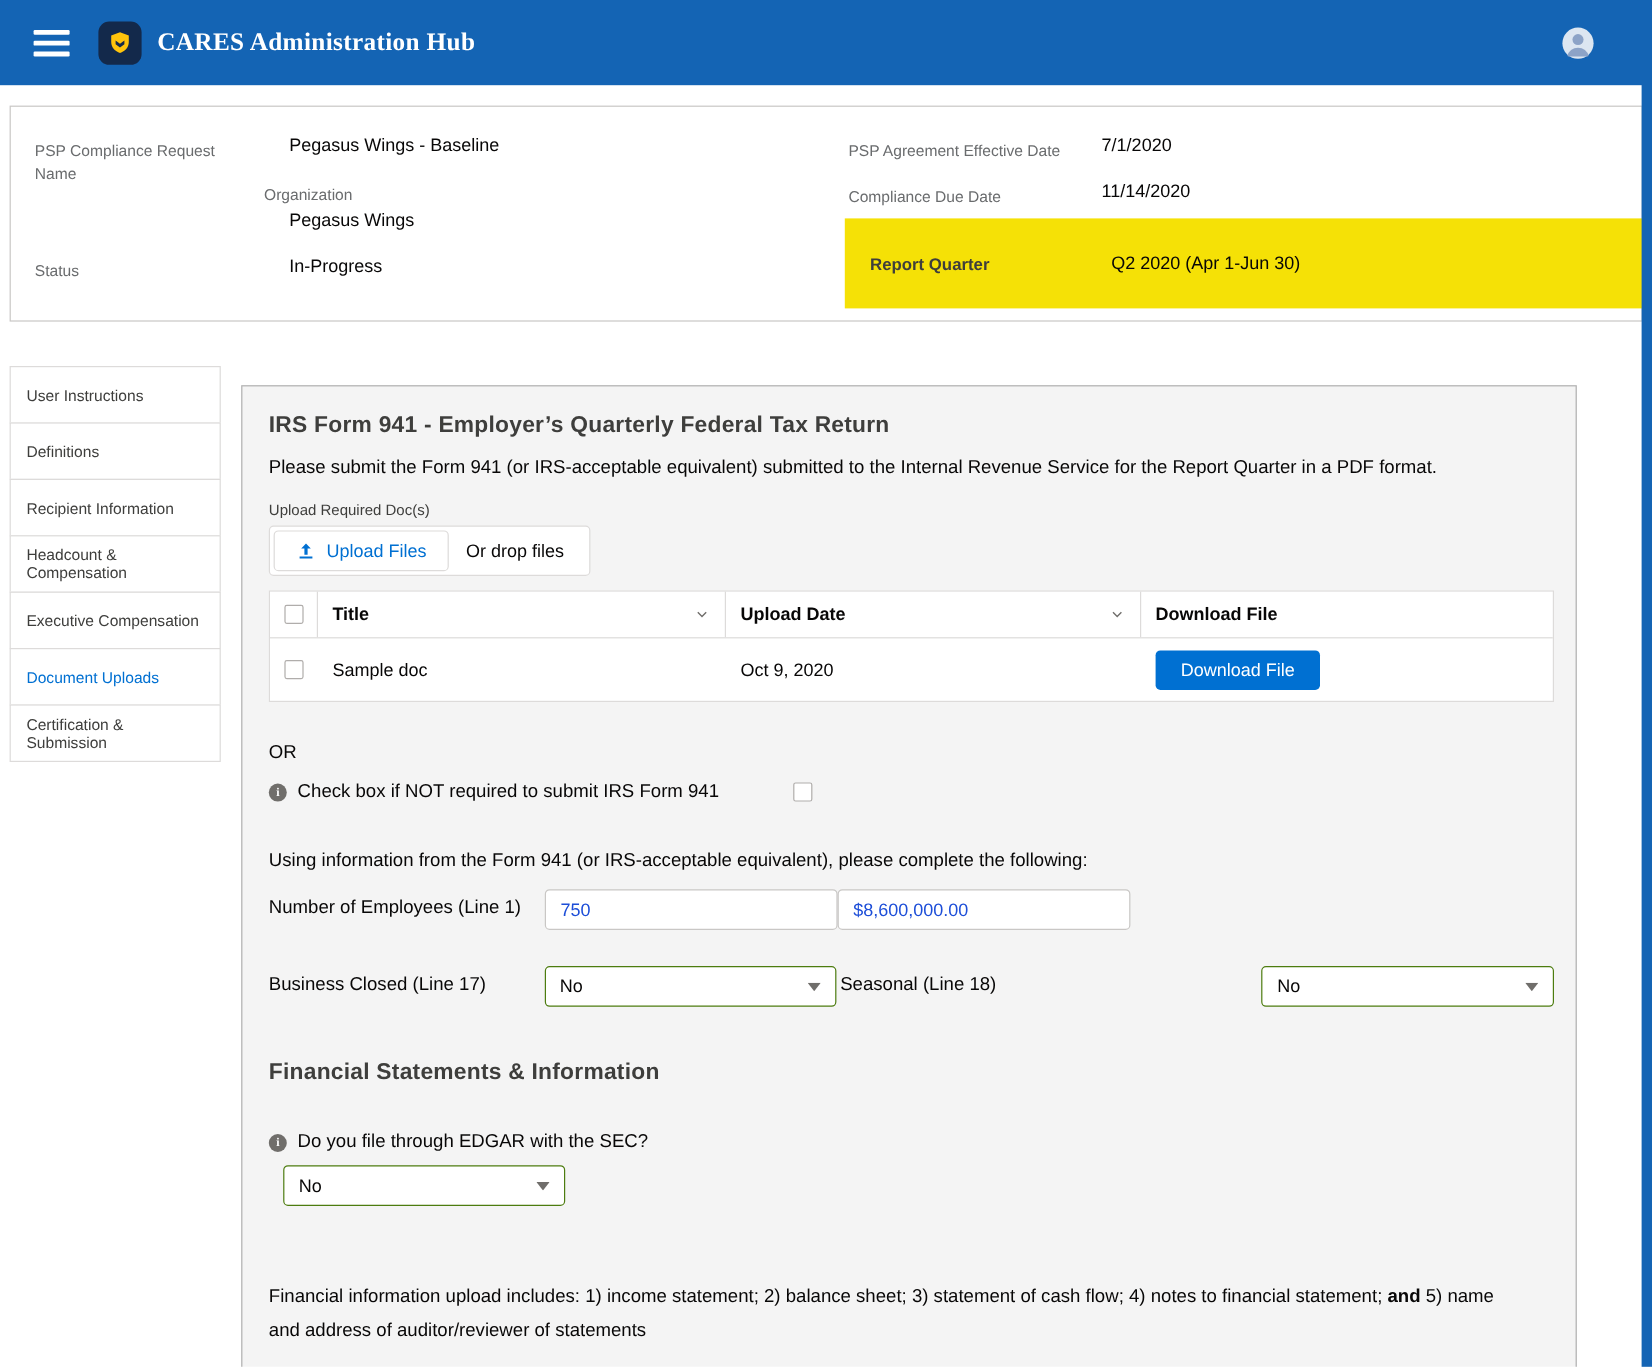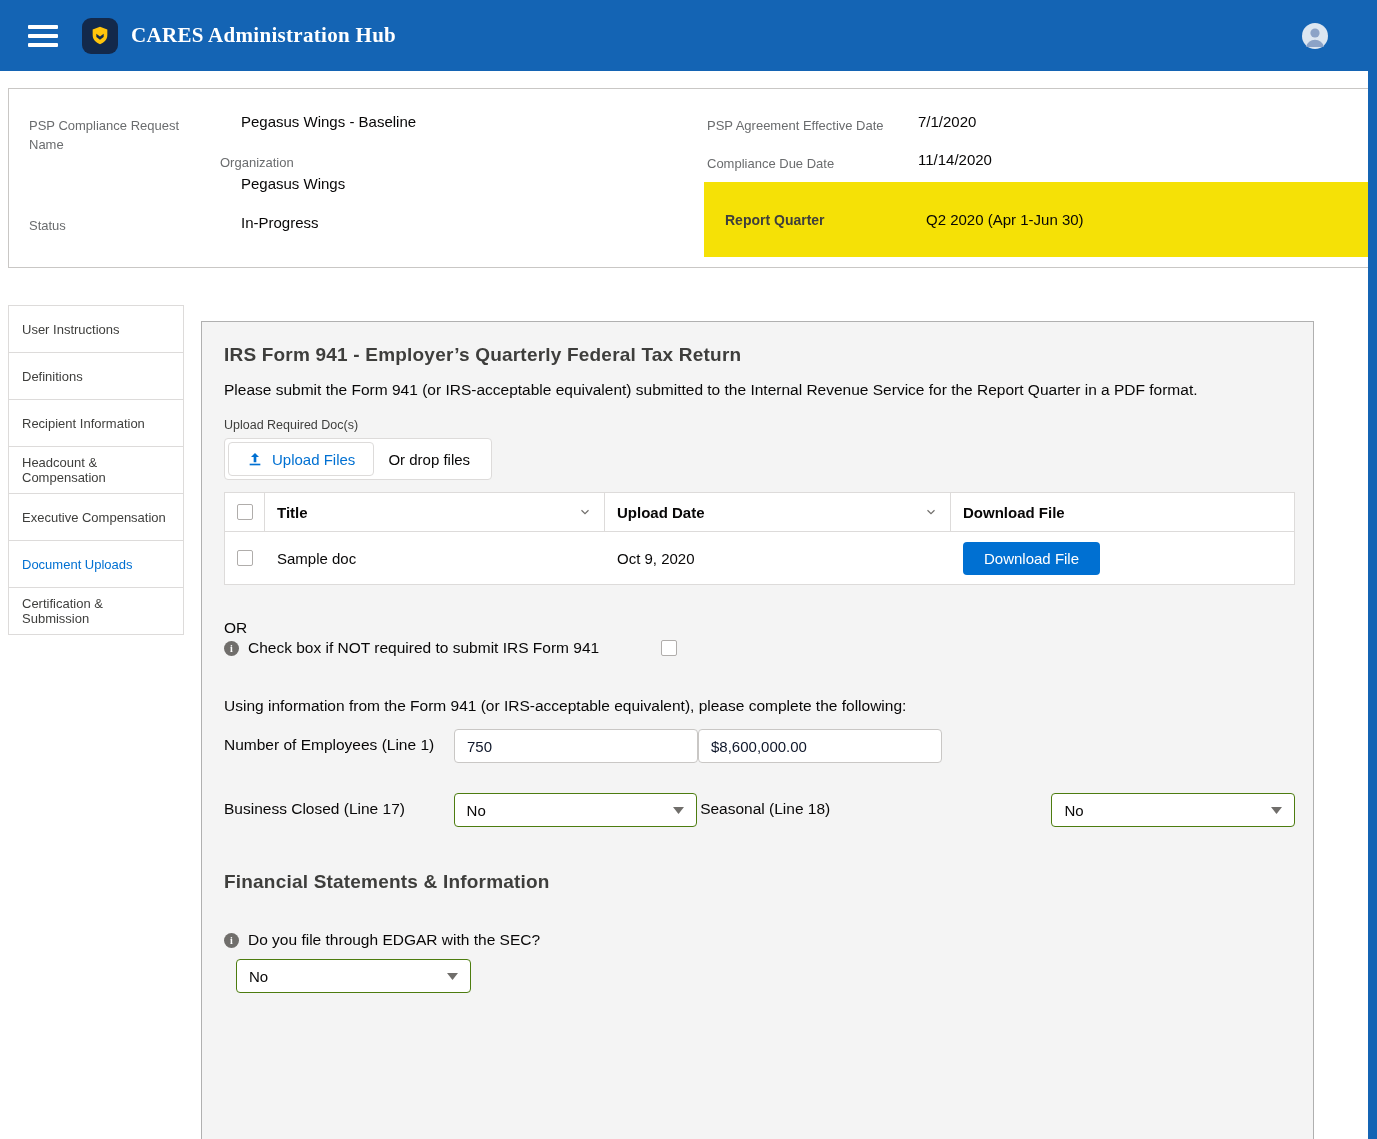--- a/index.html
+++ b/index.html
@@ -51,33 +51,33 @@
   .col-check { width: 40px; flex: none; justify-content: center; }
   .col-title { width: 340px; flex: none; }
   .col-date  { width: 346px; flex: none; }
   .col-dl    { flex: 1; }
   .trow { display: flex; align-items: center; height: 52px; }
   .td { padding: 0 12px; font-size: 15px; display: flex; align-items: center; }
   .cb { width: 16px; height: 16px; background: #fff; border: 1px solid #b0adab; border-radius: 2px; flex: none; cursor: pointer; }
   .btn-primary { background: #0070d2; color: #fff; border: none; border-radius: 4px; font-size: 15px; font-family: inherit; padding: 8px 21px; cursor: pointer; }
 
   .or-text { margin-top: 34px; font-size: 15.5px; }
-  .info-row { display: flex; align-items: center; margin-top: 2px; }
+  .info-row { display: flex; align-items: center; margin-top: 14px; }
   .info-icon { width: 15px; height: 15px; border-radius: 50%; background: #706e6b; color: #fff; display: inline-flex; align-items: center; justify-content: center; font-size: 10px; font-weight: 700; flex: none; cursor: pointer; }
   .info-icon::before { content: "i"; font-family: "Liberation Serif", serif; }
   .info-row .label { margin-left: 9px; font-size: 15.5px; }
   .cb-offset { margin-left: 62px; }
 
   .instructions { margin-top: 40px; font-size: 15.5px; }
 
   .form-row { display: flex; align-items: flex-start; margin-top: 14px; }
   .form-row.second { margin-top: 30px; }
   .f-label  { width: 230px; font-size: 15.5px; line-height: 28px; padding-top: 2px; }
   .f-label2 { width: 352px; margin-left: 3px; font-size: 15.5px; line-height: 28px; padding-top: 2px; }
-  .text-input { width: 244px; height: 34px; background: #fff; border: 1px solid #c9c7c5; border-radius: 4px; padding: 0 12px; font-size: 15px; font-family: inherit; color: #0f172a; }
+  .text-input { width: 244px; height: 34px; background: #fff; border: 1px solid #c9c7c5; border-radius: 4px; padding: 0 12px; font-size: 15px; font-family: inherit; color: #1d4ed8; }
   .select { width: 244px; height: 34px; background: #fff; border: 1px solid #4d7c0f; border-radius: 4px; padding: 0 12px; display: flex; align-items: center; justify-content: space-between; font-size: 15px; cursor: pointer; }
 
   .fin-h { margin-top: 44px; }
   .edgar-row { margin-top: 38px; }
   .edgar-select { width: 235px; margin: 10px 0 0 12px; }
 
   .note { margin-top: 62px; font-size: 15.5px; line-height: 28px; max-width: 1045px; }
   .note .bold { font-weight: 700; }
 
   .scrollbar { position: fixed; top: 0; right: 0; width: 9px; height: 1139px; background: #1464B4; }
@@ -247,17 +247,18 @@
       <span class="info-icon"></span>
       <span class="label">Do you file through EDGAR with the SEC?</span>
     </div>
     <div class="select edgar-select">
       <span>No</span>
       <svg width="11" height="7" viewBox="0 0 11 7">
           <path d="M0 0h11L5.5 7z" fill="#706e6b"></path>
         </svg>
     </div>
 
+    <p class="note"><span>Financial information upload includes: 1) income statement; 2) balance sheet; 3) statement of cash flow; 4) notes to financial statement; </span><span class="bold">and</span><span> 5) name and address of auditor/reviewer of statements</span></p>
 
   </main>
 </div>
 
 <div class="scrollbar"></div>
 
 </body></html>

